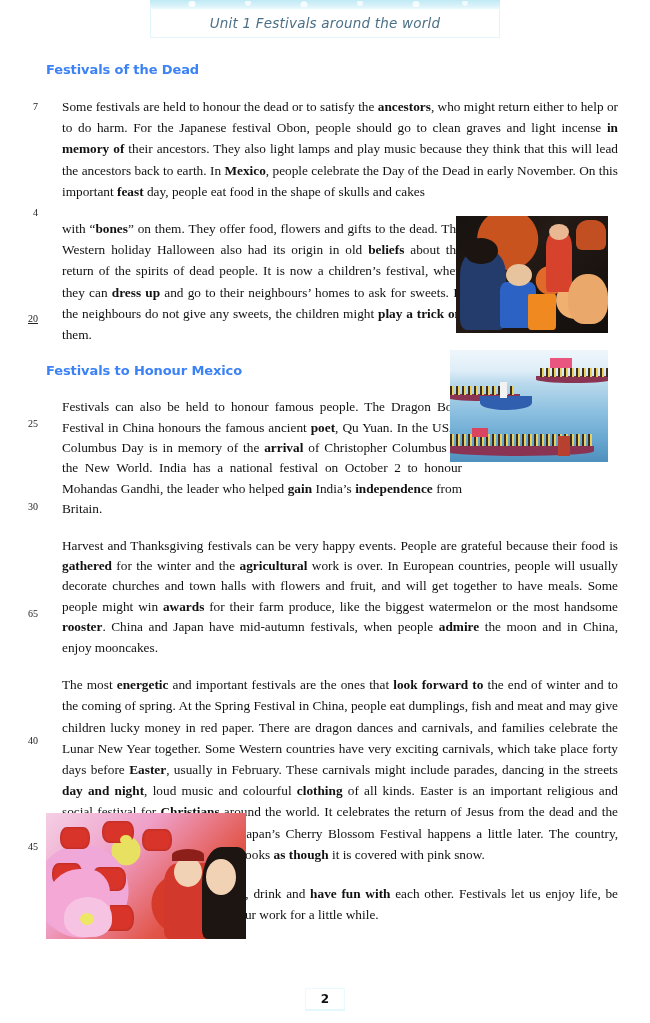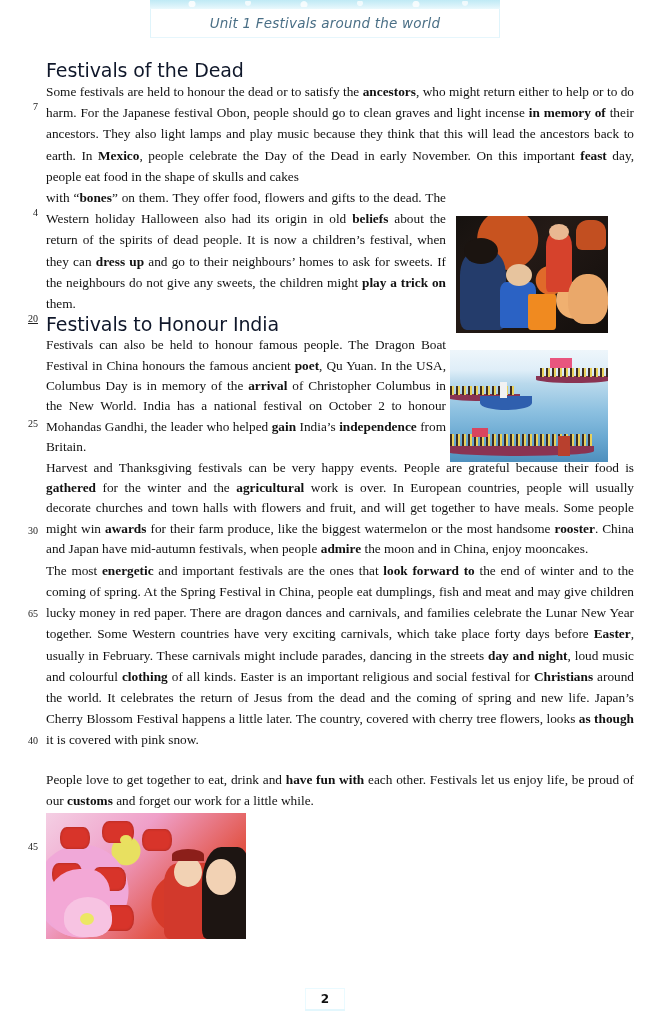--- a/index.html
+++ b/index.html
@@ -76,30 +76,30 @@
 
   
   .content {
     position: relative;
     margin-left: 46px;   
     width: 588px;
   }
 
   .section-head {
     font-family: "DejaVu Sans", sans-serif;
-    font-weight: normal;
-    font-size: 19px;
-    color: #0f172a;
+    font-weight: bold;
+    font-size: 13px;
+    color: #3b82f6;
     margin: 0 0 1px 0;
     line-height: 20px;
     letter-spacing: -0.1px;
   }
 
   p.body {
-    margin: 0;
+    margin: 16px;
     font-size: 13.3px;
     line-height: 21.2px;
     text-align: justify;
     text-justify: inter-word;
     hyphens: none;
   }
   p.body.narrow { width: 400px; }
   p.body.tight  { line-height: 20.4px; }
 
   b { font-weight: bold; }
@@ -217,35 +217,35 @@
 <div class="header-wave"></div>
 <div class="header-title">Unit 1  Festivals around the world</div>
 
 <div class="page">
 
   <div class="linenums">
     <span class="linenum" style="top:41px;">7</span>
     <span class="linenum" style="top:147px;">4</span>
     <span class="linenum" style="top:253px;text-decoration:underline;">20</span>
     <span class="linenum" style="top:358px;">25</span>
-    <span class="linenum" style="top:465px;">30</span>
+    <span class="linenum" style="top:441px;">30</span>
     <span class="linenum" style="top:548px;">65</span>
     <span class="linenum" style="top:675px;">40</span>
     <span class="linenum" style="top:781px;">45</span>
   </div>
 
   <div class="content">
 
     <h2 class="section-head">Festivals of the Dead</h2>
 
     <p class="body"><span>Some festivals are held to honour the dead or to satisfy the </span><b>ancestors</b><span>, who might return either to help or to do harm. For the Japanese festival Obon, people should go to clean graves and light incense </span><b>in memory of</b><span> their ancestors. They also light lamps and play music because they think that this will lead the ancestors back to earth. In </span><b>Mexico</b><span>, people celebrate the Day of the Dead in early November. On this important </span><b>feast</b><span> day, people eat food in the shape of skulls and cakes</span></p>
 
     <p class="body narrow"><span>with “</span><b>bones</b><span>” on them. They offer food, flowers and gifts to the dead. The Western holiday Halloween also had its origin in old </span><b>beliefs</b><span> about the return of the spirits of dead people. It is now a children’s festival, when they can </span><b>dress up</b><span> and go to their neighbours’ homes to ask for sweets. If the neighbours do not give any sweets, the children might </span><b>play a trick on</b><span> them.</span></p>
 
-    <h2 class="section-head">Festivals to Honour India</h2>
+    <h2 class="section-head">Festivals to Honour Mexico</h2>
 
     <p class="body narrow tight"><span>Festivals can also be held to honour famous people. The Dragon Boat Festival in China honours the famous ancient </span><b>poet</b><span>, Qu Yuan. In the USA, Columbus Day is in memory of the </span><b>arrival</b><span> of Christopher Columbus in the New World. India has a national festival on October 2 to honour Mohandas Gandhi, the leader who helped </span><b>gain</b><span> India’s </span><b>independence</b><span> from Britain.</span></p>
 
 
     <p class="body tight"><span>Harvest and Thanksgiving festivals can be very happy events. People are grateful because their food is </span><b>gathered</b><span> for the winter and the </span><b>agricultural</b><span> work is over. In European countries, people will usually decorate churches and town halls with flowers and fruit, and will get together to have meals. Some people might win </span><b>awards</b><span> for their farm produce, like the biggest watermelon or the most handsome </span><b>rooster</b><span>. China and Japan have mid-autumn festivals, when people </span><b>admire</b><span> the moon and in China, enjoy mooncakes.</span></p>
 
 
     <p class="body" style="shape-outside: none;"><span>The most </span><b>energetic</b><span> and important festivals are the ones that </span><b>look forward to</b><span> the end of winter and to the coming of spring. At the Spring Festival in China, people eat dumplings, fish and meat and may give children lucky money in red paper. There are dragon dances and carnivals, and families celebrate the Lunar New Year together. Some Western countries have very exciting carnivals, which take place forty days before </span><b>Easter</b><span>, usually in February. These carnivals might include parades, dancing in the streets </span><b>day and night</b><span>, loud music and colourful </span><b>clothing</b><span> of all kinds. Easter is an important religious and social festival for </span><b>Christians</b><span> around the world. It celebrates the return of Jesus from the dead and the coming of spring and new life. Japan’s Cherry Blossom Festival happens a little later. The country, covered with cherry tree flowers, looks </span><b>as though</b><span> it is covered with pink snow.</span></p>
 
     <p class="body" style="margin-top:18px;"><span>People love to get together to eat, drink and </span><b>have fun with</b><span> each other. Festivals let us enjoy life, be proud of our </span><b>customs</b><span> and forget our work for a little while.</span></p>

